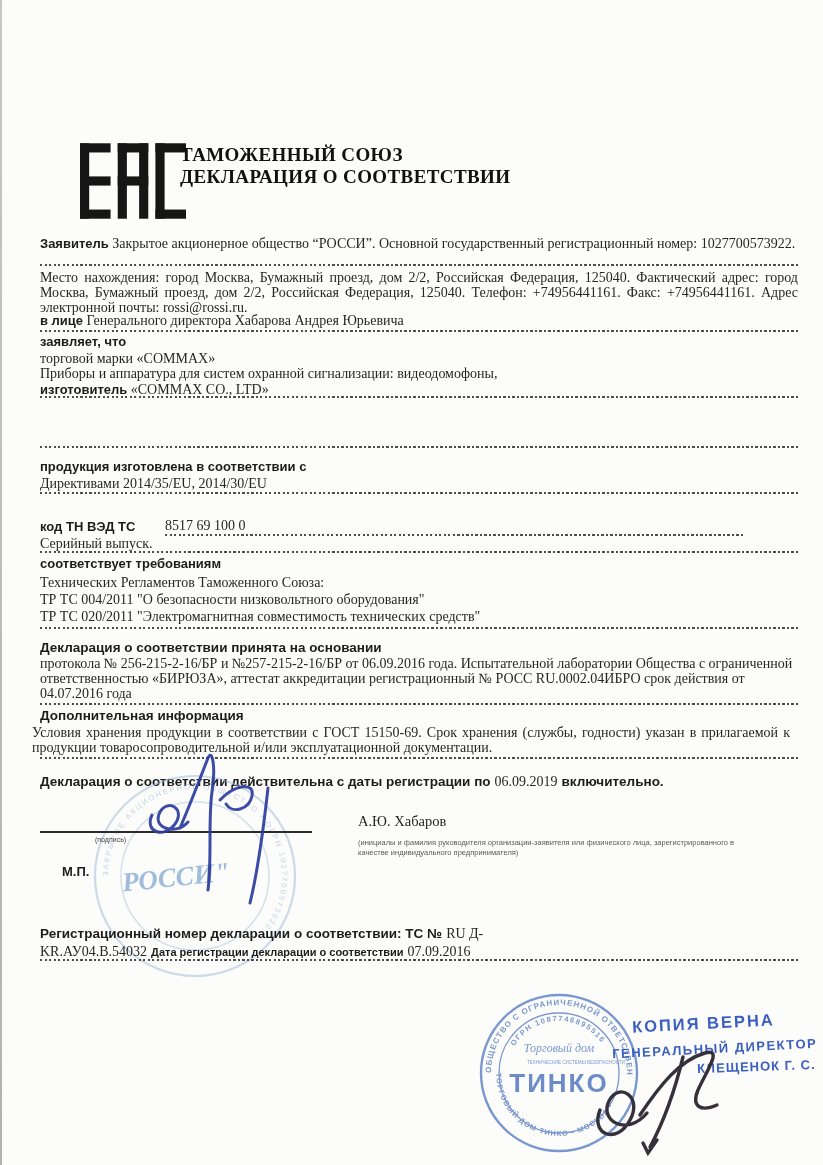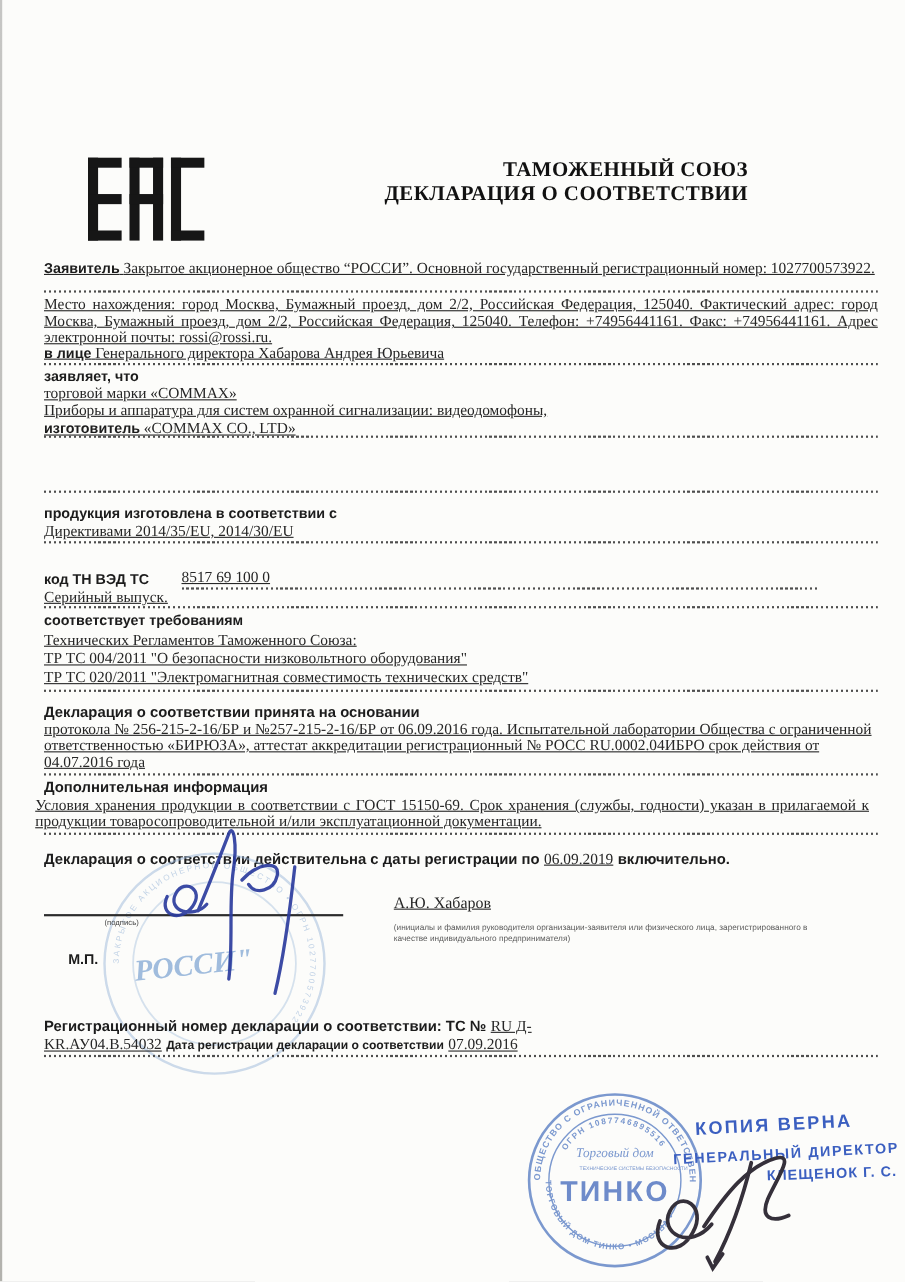--- a/index.html
+++ b/index.html
@@ -1,27 +1,27 @@
 <!DOCTYPE html>
 <html><head>
 <meta charset="utf-8">
 <style>
   html,body{margin:0;padding:0;background:#e8e8e6;}
   #page{position:relative;width:823px;height:1165px;margin:0 auto;background:#fcfcfa;overflow:hidden;
         font-family:"Liberation Serif",serif;color:#262626;}
   #page::before{content:"";position:absolute;left:0;top:0;width:2px;height:100%;
         background:linear-gradient(#9a9a98,#77766f);opacity:.55;}
   .abs{position:absolute;}
-  .ser{font-family:"Liberation Serif",serif;font-size:14px;line-height:15.2px;text-decoration:underline;}
+  .ser{font-family:"Liberation Serif",serif;font-size:14px;line-height:15.2px;}
   .lbl{font-family:"Liberation Sans",sans-serif;font-weight:bold;font-size:13px;color:#1c1c1c;}
   .just{text-align:justify;}
   .dot{position:absolute;height:2px;left:40px;width:758px;
        background:repeating-linear-gradient(90deg,#4d4d4d 0 2px,transparent 2px 4.5px);}
   .title{font-family:"Liberation Serif",serif;font-weight:bold;font-size:19px;line-height:22px;
-         letter-spacing:.4px;text-align:right;color:#111;}
+         letter-spacing:.4px;text-align:left;color:#111;}
   .note{font-family:"Liberation Sans",sans-serif;font-size:7.5px;line-height:9.5px;color:#5a5a5a;}
   .tiny{font-family:"Liberation Sans",sans-serif;font-size:7px;color:#444;}
   .stampTxt{font-family:"Liberation Sans",sans-serif;font-weight:bold;color:#3b5fc0;white-space:nowrap;}
   .sigline{position:absolute;height:2px;background:#2b2b2b;}
 </style>
 </head>
 <body>
 
 <div id="page">
 

